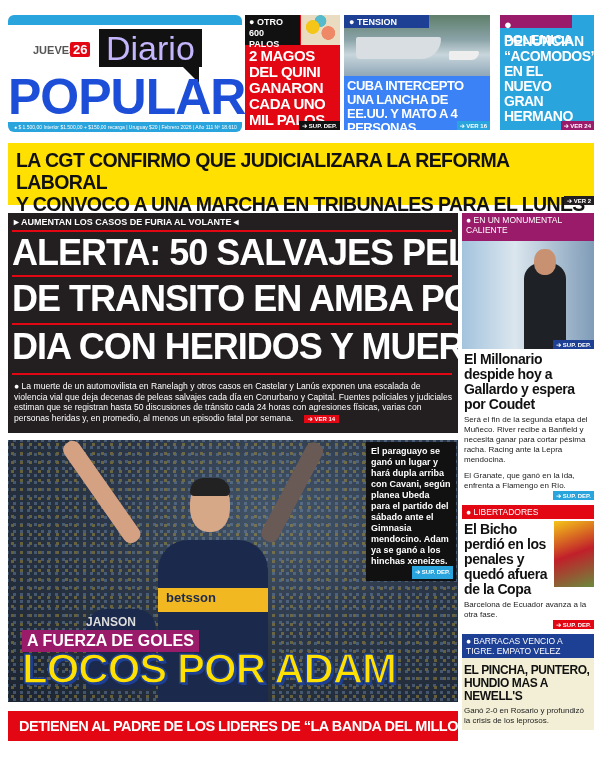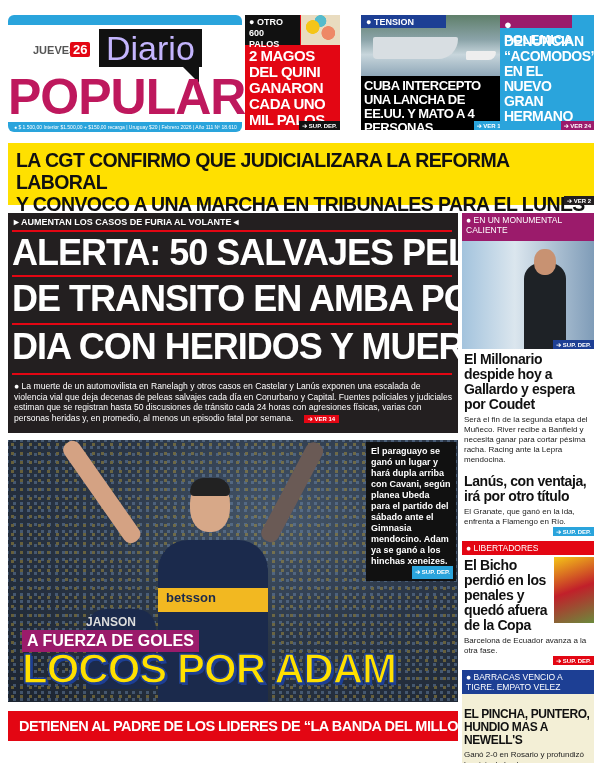--- a/index.html
+++ b/index.html
@@ -6,29 +6,29 @@
 body{width:600px;height:763px;background:#fff;font-family:"Liberation Sans",sans-serif;position:relative;overflow:hidden}
 .abs{position:absolute}
 .arrow-tag{position:absolute;font-size:6px;font-weight:bold;color:#fff;padding:1px 3px}
 
 #masthead{left:8px;top:15px;width:234px;height:113px}
 #mast-topbar{left:0;top:0;width:234px;height:10px;background:#2aa4dc;border-radius:6px 6px 0 0}
 #day{left:25px;top:29px;font-size:11px;font-weight:bold;color:#555}
 #daynum{left:62px;top:27px;background:#e30613;color:#fff;font-size:13px;font-weight:bold;padding:0 3px;border-radius:2px}
 #diario{left:91px;top:14px;background:#111;color:#c4b5fd;font-size:34px;padding:0 7px;line-height:38px;height:38px}
 #diario-tail{left:175px;top:52px;width:0;height:0;border-left:16px solid transparent;border-top:16px solid #111}
-#popular{left:0;top:58px;font-size:50px;font-weight:bold;color:#be185d;letter-spacing:-1px;line-height:48px}
+#popular{left:0;top:58px;font-size:50px;font-weight:bold;color:#1d4ed8;letter-spacing:-1px;line-height:48px}
 #pricebar{left:0;top:107px;width:234px;height:10px;background:#2aa4dc;border-radius:0 0 6px 6px;font-size:5px;color:#fff;padding-left:6px;line-height:10px;white-space:nowrap;overflow:hidden}
 
 .topbox{top:15px;height:115px}
 #box1{left:245px;width:95px;background:#e30613}
 #box1 .kicker{background:#111;color:#fff;font-size:9px;font-weight:bold;padding:2px 4px;height:30px;width:55px;line-height:11px}
 #box1 .balls{position:absolute;left:56px;top:0;width:39px;height:30px;background:radial-gradient(circle at 30% 40%,#f5c518 20%,transparent 22%),radial-gradient(circle at 70% 60%,#e86 20%,transparent 22%),radial-gradient(circle at 50% 20%,#5bc 18%,transparent 20%),#e9dcc0}
 #box1 .head{color:#fff;font-size:15px;font-weight:bold;line-height:16px;padding:3px 4px;letter-spacing:-0.5px}
-#box2{left:361px;width:146px;background:#000000}
+#box2{left:344px;width:146px;background:#3b82f6}
 #box2 .kicker{position:absolute;left:0;top:0;background:#1d3f94;color:#fff;font-size:9px;font-weight:bold;padding:2px 5px;width:85px;height:13px;z-index:2}
 #box2 .photo{position:absolute;left:0;top:0;width:146px;height:61px;background:linear-gradient(180deg,#5f7f6a 0%,#8aa3a8 40%,#c8d6dc 65%,#8fa7b8 100%)}
 #box2 .boat{position:absolute;left:12px;top:22px;width:85px;height:22px;background:#d8dee2;border-radius:2px 2px 20px 4px}
 #box2 .boat2{position:absolute;left:105px;top:36px;width:30px;height:9px;background:#eee;border-radius:2px 2px 10px 2px}
 #box2 .head{position:absolute;left:3px;top:64px;color:#fff;font-size:13px;font-weight:bold;line-height:14px;letter-spacing:-0.5px}
 #box3{left:500px;width:94px;background:#2aa4dc}
 #box3 .kicker{background:#9b1b6b;color:#fff;font-size:13px;font-weight:bold;padding:2px 4px;width:72px;height:13px}
 #box3 .head{color:#fff;font-size:14px;font-weight:bold;line-height:15px;padding:6px 4px;letter-spacing:-0.5px}
 
 #cgt{left:8px;top:143px;width:586px;height:62px;background:#ffe000;padding:6px 8px}
@@ -146,33 +146,32 @@
     <div class="rkicker" style="background:#9b1b6b;height:28px">● EN UN MONUMENTAL CALIENTE</div>
     <div id="r1-photo">
       <div id="coach"></div>
       <div id="coach-head"></div>
       <span class="arrow-tag" style="right:0;bottom:0;background:#1d3f94">➔ SUP. DEP.</span>
     </div>
     <div class="rhead">El Millonario despide hoy a Gallardo y espera por Coudet</div>
     <div class="rbody">Será el fin de la segunda etapa del Muñeco. River recibe a Banfield y necesita ganar para cortar pésima racha. Racing ante la Lepra mendocina.</div>
   </div>
   <div style="margin-top:6px">
-    <div class="rhead">Lanús, con ventaja, irá por otro título</div>
     <div class="rbody">El Granate, que ganó en la ida, enfrenta a Flamengo en Río.</div>
     <div class="tagpos">
         <span class="arrow-tag" style="background:#2aa4dc">➔ SUP. DEP.</span>
       </div>
   </div>
   <div style="margin-top:4px;position:relative">
     <div class="rkicker" style="background:#e30613">● LIBERTADORES</div>
     <div id="r3-photo"></div>
     <div class="rhead" style="width:92px">El Bicho perdió en los penales y quedó afuera de la Copa</div>
     <div class="rbody">Barcelona de Ecuador avanza a la otra fase.</div>
     <div class="tagpos">
         <span class="arrow-tag" style="background:#e30613">➔ SUP. DEP.</span>
       </div>
   </div>
   <div id="r4" style="margin-top:4px;padding-bottom:4px">
     <div class="rkicker" style="background:#1d3f94">● BARRACAS VENCIO A TIGRE. EMPATO VELEZ</div>
-    <div class="rhead" style="font-size:12px;line-height:13px;padding-top:14px">EL PINCHA, PUNTERO, HUNDIO MAS A NEWELL'S</div>
+    <div class="rhead" style="font-size:12px;line-height:13px;padding-top:6px">EL PINCHA, PUNTERO, HUNDIO MAS A NEWELL'S</div>
     <div class="rbody">Ganó 2-0 en Rosario y profundizó la crisis de los leprosos.</div>
   </div>
 </div>
 
 </body></html>

